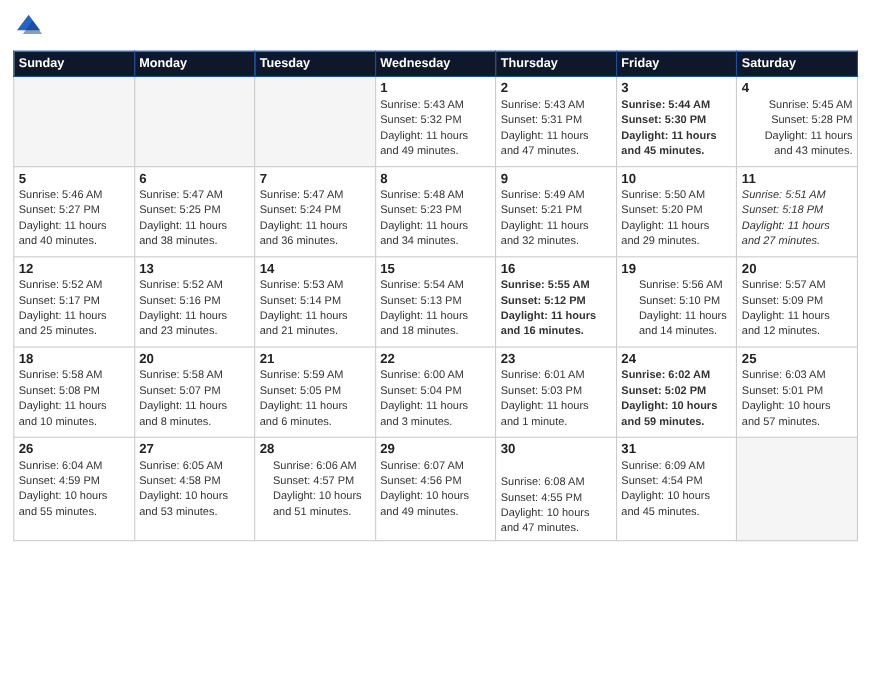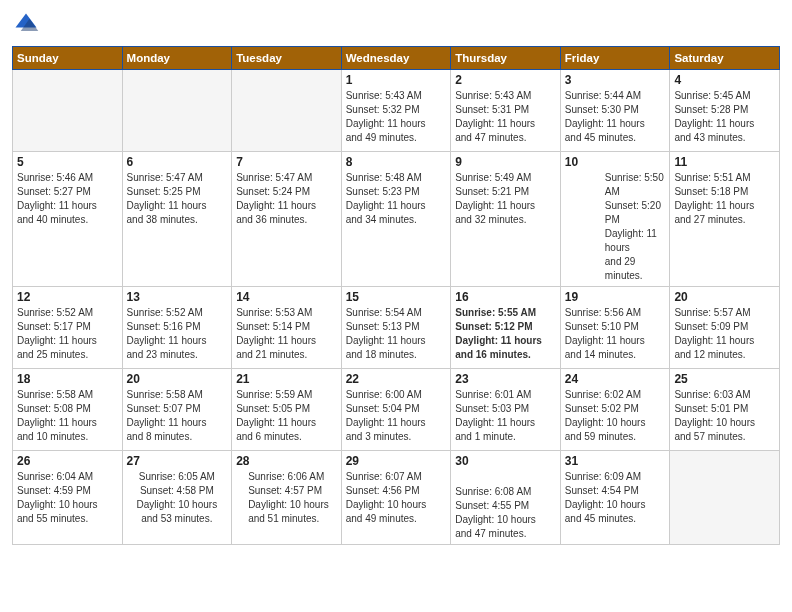--- a/index.html
+++ b/index.html
@@ -50,21 +50,21 @@
     .location {
       font-size: 13px;
       color: #444;
     }
     .calendar {
       width: 100%;
       border-collapse: collapse;
       table-layout: fixed;
     }
     .calendar th {
-      background: #a16207;
+      background: #0f172a;
       color: #fff;
       font-size: 11.5px;
       font-weight: bold;
       padding: 5px 4px;
       text-align: left;
       border: 1px solid #1a4fa0;
     }
     .calendar td {
       border: 1px solid #ccc;
       vertical-align: top;
@@ -134,28 +134,28 @@
           </td>
           <td>
             <div class="day-number">2</div>
             <div class="day-info" style="white-space: pre-line;">Sunrise: 5:43 AM
 Sunset: 5:31 PM
 Daylight: 11 hours
 and 47 minutes.</div>
           </td>
           <td>
             <div class="day-number">3</div>
-            <div class="day-info" style="white-space: pre-line;">Sunrise: 5:44 AM
+            <div class="day-info" style="white-space: pre-line; font-weight: bold;">Sunrise: 5:44 AM
 Sunset: 5:30 PM
 Daylight: 11 hours
 and 45 minutes.</div>
           </td>
           <td>
             <div class="day-number">4</div>
-            <div class="day-info" style="white-space: pre-line;">Sunrise: 5:45 AM
+            <div class="day-info" style="white-space: pre-line; text-align: right;">Sunrise: 5:45 AM
 Sunset: 5:28 PM
 Daylight: 11 hours
 and 43 minutes.</div>
           </td>
         </tr>
         <tr>
           <td>
             <div class="day-number">5</div>
             <div class="day-info" style="white-space: pre-line;">Sunrise: 5:46 AM
 Sunset: 5:27 PM
@@ -185,28 +185,28 @@
           </td>
           <td>
             <div class="day-number">9</div>
             <div class="day-info" style="white-space: pre-line;">Sunrise: 5:49 AM
 Sunset: 5:21 PM
 Daylight: 11 hours
 and 32 minutes.</div>
           </td>
           <td>
             <div class="day-number">10</div>
-            <div class="day-info" style="white-space: pre-line; margin-left: 40px;">Sunrise: 5:50 AM
+            <div class="day-info" style="white-space: pre-line;">Sunrise: 5:50 AM
 Sunset: 5:20 PM
 Daylight: 11 hours
 and 29 minutes.</div>
           </td>
           <td>
             <div class="day-number">11</div>
-            <div class="day-info" style="white-space: pre-line;">Sunrise: 5:51 AM
+            <div class="day-info" style="white-space: pre-line; font-style: italic;">Sunrise: 5:51 AM
 Sunset: 5:18 PM
 Daylight: 11 hours
 and 27 minutes.</div>
           </td>
         </tr>
         <tr>
           <td>
             <div class="day-number">12</div>
             <div class="day-info" style="white-space: pre-line;">Sunrise: 5:52 AM
 Sunset: 5:17 PM
@@ -236,21 +236,21 @@
           </td>
           <td>
             <div class="day-number">16</div>
             <div class="day-info" style="white-space: pre-line; font-weight: bold;">Sunrise: 5:55 AM
 Sunset: 5:12 PM
 Daylight: 11 hours
 and 16 minutes.</div>
           </td>
           <td>
             <div class="day-number">19</div>
-            <div class="day-info" style="white-space: pre-line;">Sunrise: 5:56 AM
+            <div class="day-info" style="white-space: pre-line; margin-left: 16px;">Sunrise: 5:56 AM
 Sunset: 5:10 PM
 Daylight: 11 hours
 and 14 minutes.</div>
           </td>
           <td>
             <div class="day-number">20</div>
             <div class="day-info" style="white-space: pre-line;">Sunrise: 5:57 AM
 Sunset: 5:09 PM
 Daylight: 11 hours
 and 12 minutes.</div>
@@ -287,21 +287,21 @@
           </td>
           <td>
             <div class="day-number">23</div>
             <div class="day-info" style="white-space: pre-line;">Sunrise: 6:01 AM
 Sunset: 5:03 PM
 Daylight: 11 hours
 and 1 minute.</div>
           </td>
           <td>
             <div class="day-number">24</div>
-            <div class="day-info" style="white-space: pre-line;">Sunrise: 6:02 AM
+            <div class="day-info" style="white-space: pre-line; font-weight: bold;">Sunrise: 6:02 AM
 Sunset: 5:02 PM
 Daylight: 10 hours
 and 59 minutes.</div>
           </td>
           <td>
             <div class="day-number">25</div>
             <div class="day-info" style="white-space: pre-line;">Sunrise: 6:03 AM
 Sunset: 5:01 PM
 Daylight: 10 hours
 and 57 minutes.</div>
@@ -310,21 +310,21 @@
         <tr>
           <td>
             <div class="day-number">26</div>
             <div class="day-info" style="white-space: pre-line;">Sunrise: 6:04 AM
 Sunset: 4:59 PM
 Daylight: 10 hours
 and 55 minutes.</div>
           </td>
           <td>
             <div class="day-number">27</div>
-            <div class="day-info" style="white-space: pre-line; text-align: center;">Sunrise: 6:05 AM
+            <div class="day-info" style="white-space: pre-line;">Sunrise: 6:05 AM
 Sunset: 4:58 PM
 Daylight: 10 hours
 and 53 minutes.</div>
           </td>
           <td>
             <div class="day-number">28</div>
             <div class="day-info" style="white-space: pre-line; margin-left: 12px;">Sunrise: 6:06 AM
 Sunset: 4:57 PM
 Daylight: 10 hours
 and 51 minutes.</div>

